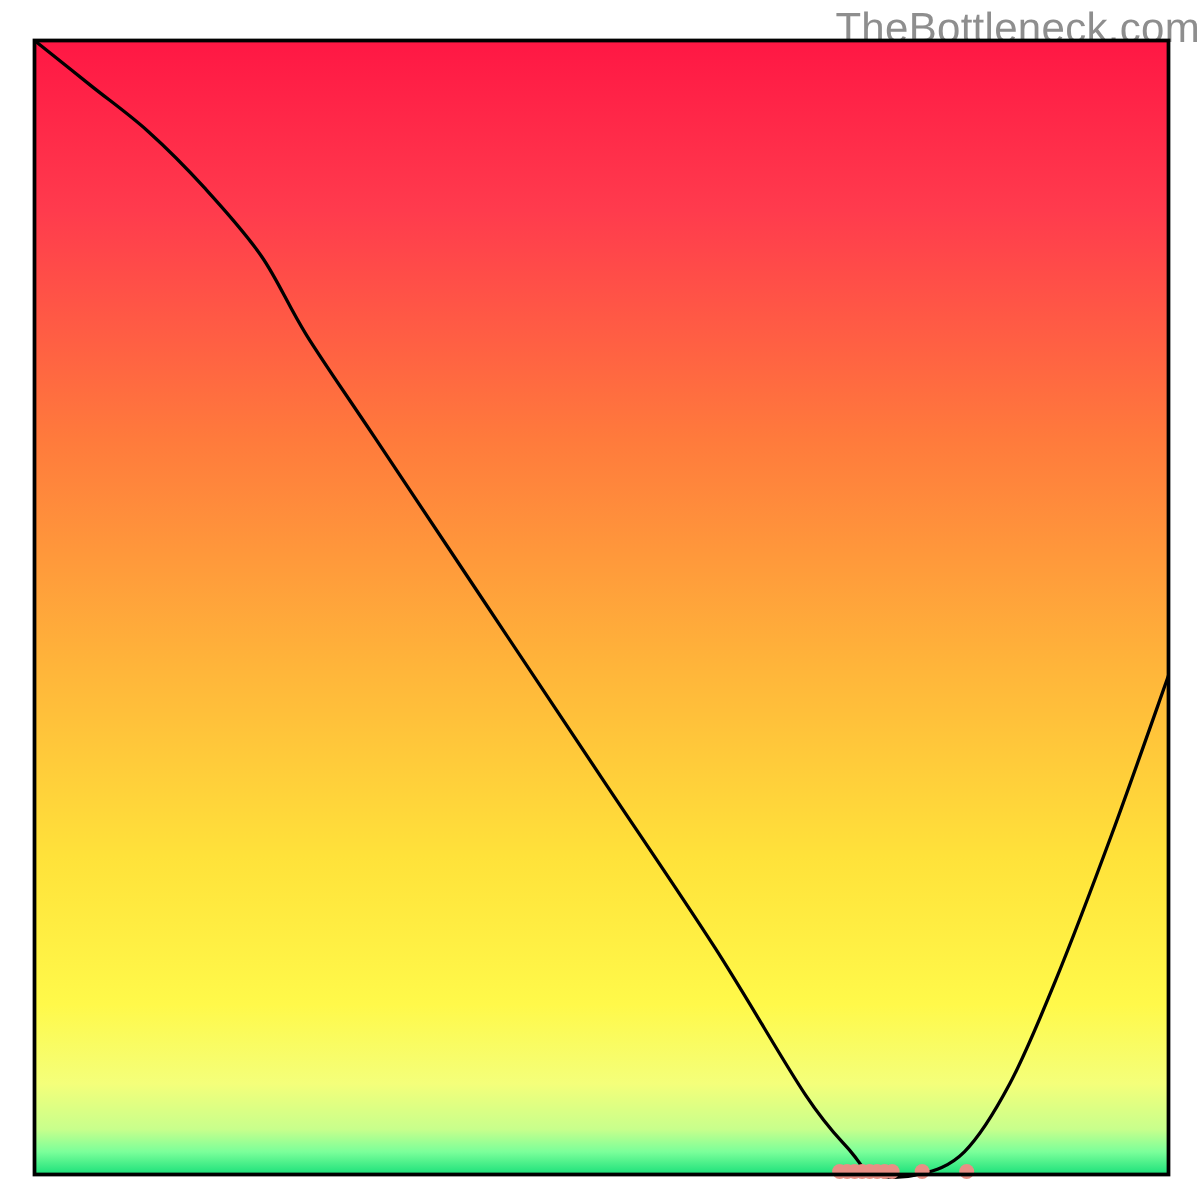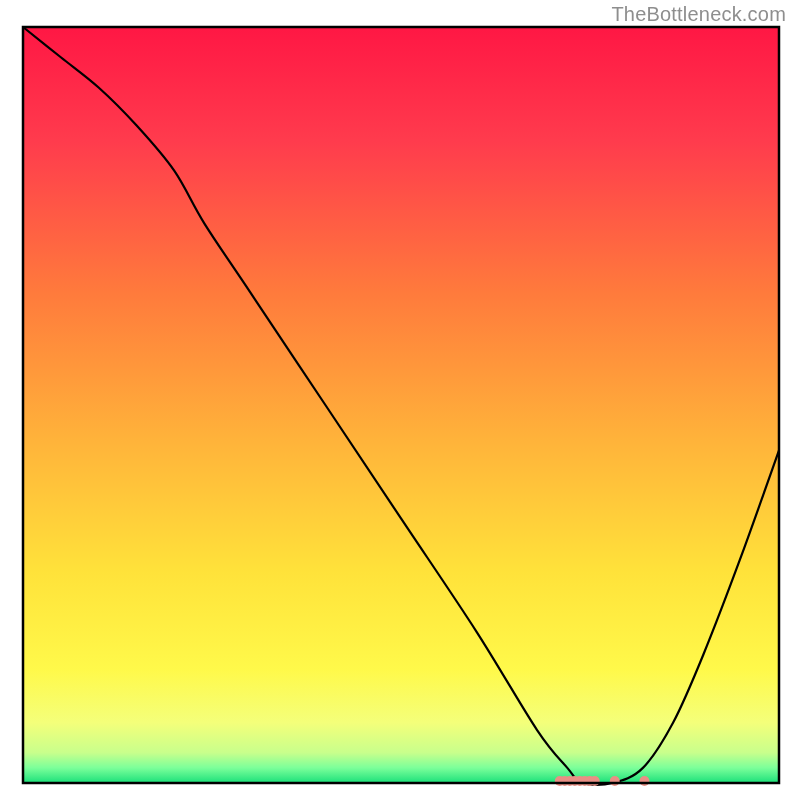--- a/index.html
+++ b/index.html
@@ -12,23 +12,23 @@
     font-family: Arial, Helvetica, sans-serif;
   }
   .wrap {
     position: relative;
     width: 800px;
     height: 800px;
   }
   .attribution {
     position: absolute;
     top: 3px;
-    right: 14px;
+    right: 0;
     color: #8e8e8e;
-    font-size: 20px;
+    font-size: 28px;
     letter-spacing: 0.2px;
   }
   svg {
     position: absolute;
     left: 0;
     top: 0;
   }
 </style>
 </head>
 <body>

